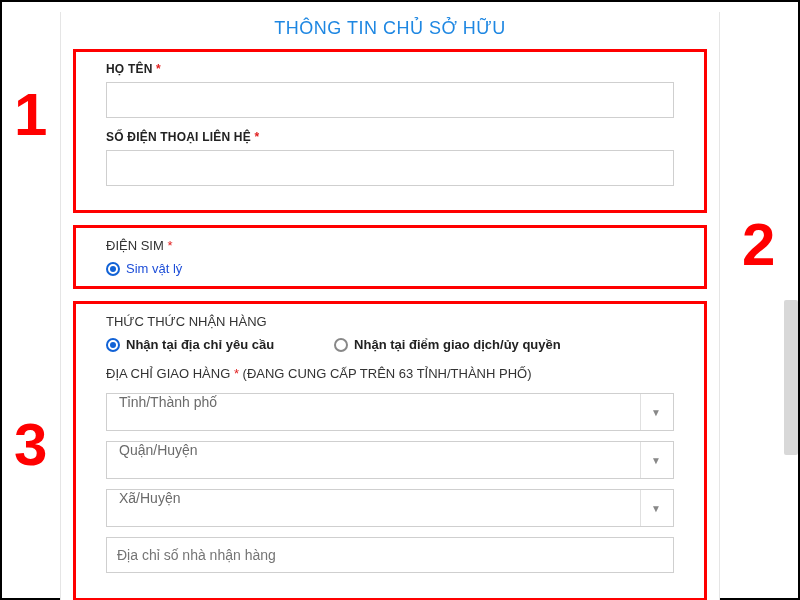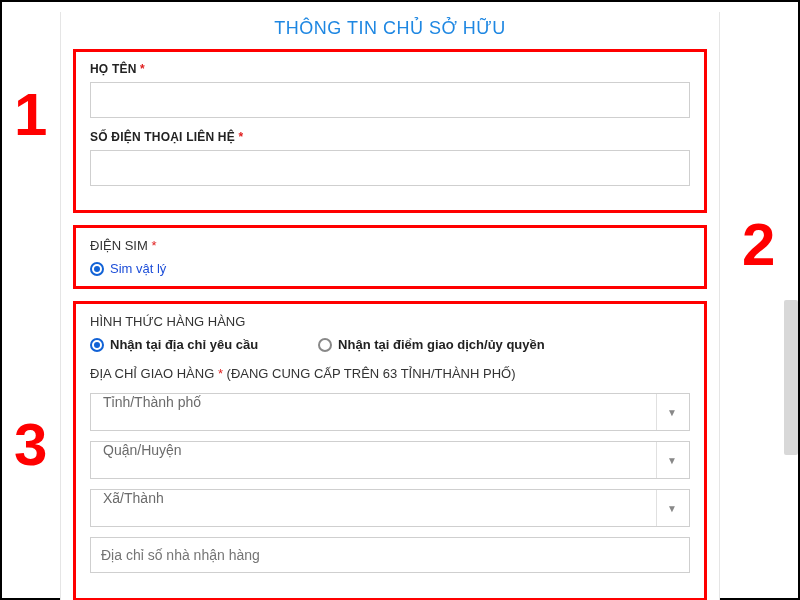--- a/index.html
+++ b/index.html
@@ -31,21 +31,21 @@
   .title {
     text-align: center;
     color: #1e87e2;
     font-size: 18px;
     font-weight: 400;
     letter-spacing: 0.5px;
     padding: 6px 0 10px;
   }
   .section {
     border: 3px solid #ff0000;
-    padding: 10px 14px 12px;
+    padding: 10px 30px 12px;
     margin-bottom: 12px;
   }
   .field-label {
     font-size: 12px;
     font-weight: 700;
     color: #222;
     letter-spacing: 0.2px;
     margin-bottom: 6px;
   }
   .req { color: #e02020; }
@@ -194,21 +194,21 @@
       <label class="radio-item">
         <span class="radio-dot checked">
             <span class="inner"></span>
           </span>
         <span class="radio-label-blue">Sim vật lý</span>
       </label>
     </div>
   </div>
 
   <div class="section" style="height:300px;">
-    <div class="sec-title">HÌNH THỨC HÀNG HÀNG</div>
+    <div class="sec-title">THỨC THỨC NHẬN HÀNG</div>
 
     <div class="radio-row" style="gap:60px;">
       <label class="radio-item">
         <span class="radio-dot checked">
             <span class="inner"></span>
           </span>
         <span style="font-weight:600;">Nhận tại địa chỉ yêu cầu</span>
       </label>
       <label class="radio-item">
         <span class="radio-dot unchecked"></span>
@@ -224,21 +224,21 @@
 
     <div class="select">
       <span>Tỉnh/Thành phố</span>
       <span class="caret">▼</span>
     </div>
     <div class="select">
       <span>Quận/Huyện</span>
       <span class="caret">▼</span>
     </div>
     <div class="select">
-      <span>Xã/Thành</span>
+      <span>Xã/Huyện</span>
       <span class="caret">▼</span>
     </div>
     <input class="text-input" type="text" style="margin-bottom: 0px; color: rgb(136, 136, 136);" placeholder="Địa chỉ số nhà nhận hàng">
   </div>
 
 </div>
 
 <div class="num n1">1</div>
 <div class="num n2">2</div>
 <div class="num n3">3</div>

